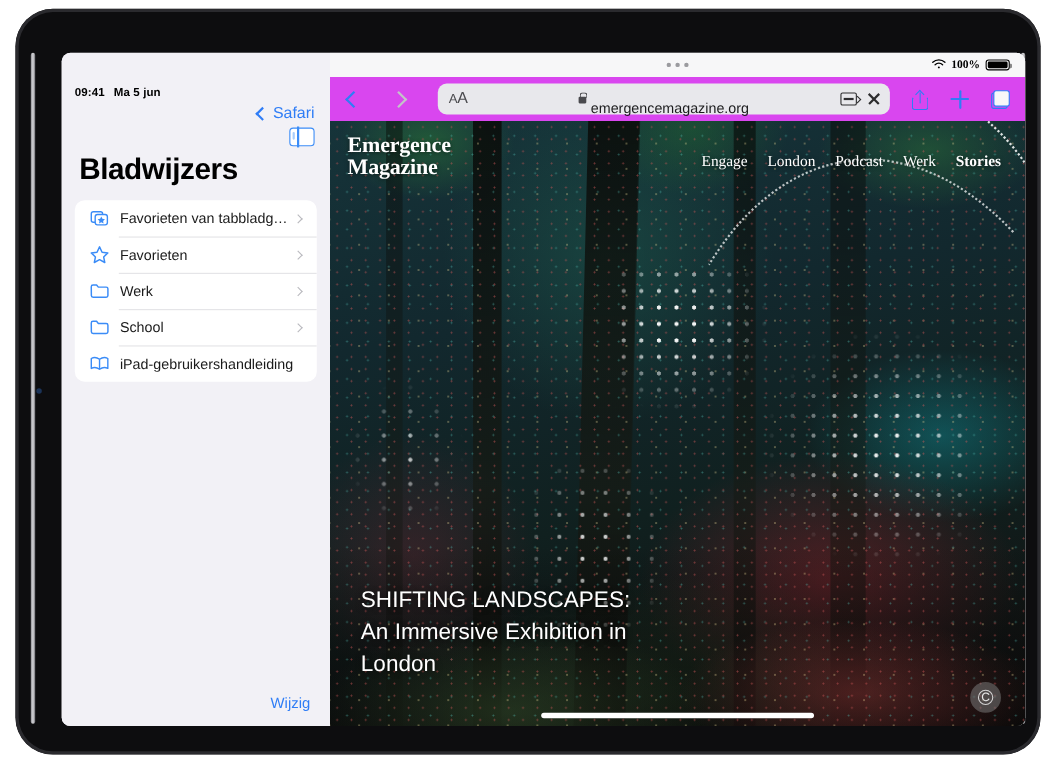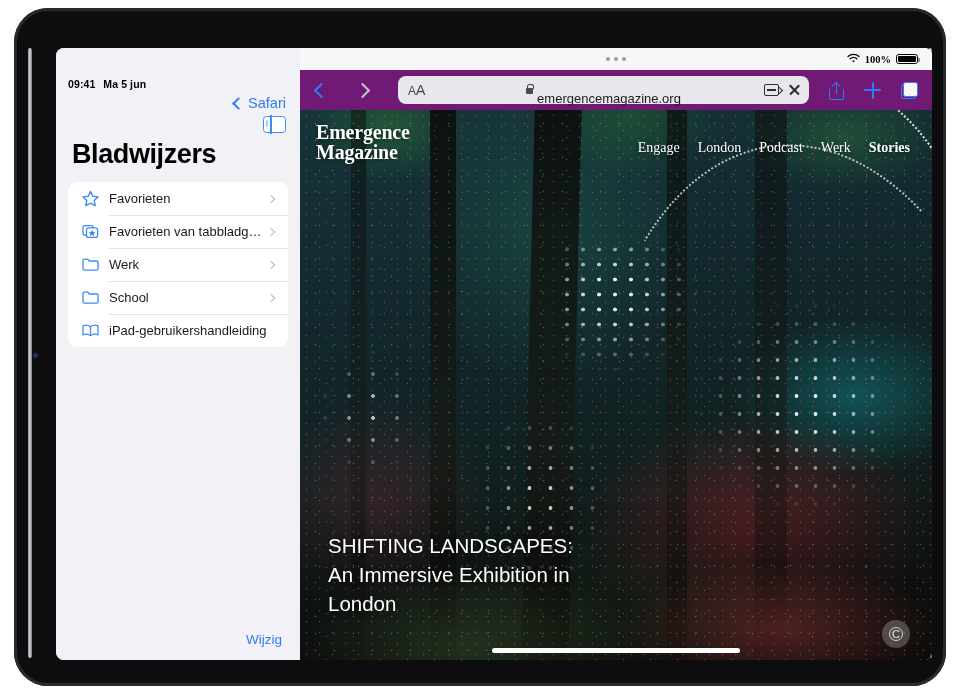--- a/index.html
+++ b/index.html
@@ -187,21 +187,21 @@
     width: 1.8px; height: 4px;
     background: rgba(0,0,0,.45); border-radius: 0 1px 1px 0;
   }
   .battery i { display: block; height: 100%; background: #000; border-radius: 1.3px; }
 
   .toolbar {
     height: 40px;
     display: flex; align-items: center;
     gap: 20px;
     padding: 0 14px 0 12px;
-    background: #701a75;
+    background: #d946ef;
   }
   .nav-chev {
     width: 11px; height: 11px;
     border-left: 2.3px solid #2f7df6;
     border-bottom: 2.3px solid #2f7df6;
     transform: rotate(45deg);
     cursor: pointer; flex: 0 0 auto;
     margin-left: 4px;
   }
   .nav-chev.fwd {
@@ -471,37 +471,37 @@
         </div>
         <div class="sidebar-toggle"></div>
       </div>
 
       <div class="sidebar-title">Bladwijzers</div>
 
       <div class="bm-list">
 
         <div class="bm-row">
           <span class="bm-icon">
-            <svg width="19" height="19" viewBox="0 0 24 24" fill="none" stroke="#3b8cf7" stroke-width="1.7" stroke-linejoin="round">
-              <polygon points="12,3 14.9,9.2 21.5,10 16.7,14.6 18,21 12,17.8 6,21 7.3,14.6 2.5,10 9.1,9.2"></polygon>
-            </svg>
-          </span>
-          <span class="bm-label">Favorieten</span>
-          <span class="chev-right"></span>
-        </div>
-
-        <div class="bm-row">
-          <span class="bm-icon">
             <svg width="19" height="19" viewBox="0 0 24 24" fill="none" stroke="#3b8cf7" stroke-width="1.6">
               <rect x="2.5" y="4.5" width="13" height="12" rx="2.4"></rect>
               <rect x="7" y="7.5" width="14" height="12" rx="2.6" fill="#fff"></rect>
               <polygon points="14,9.8 15.3,12.5 18.2,12.9 16.1,14.9 16.6,17.8 14,16.4 11.4,17.8 11.9,14.9 9.8,12.9 12.7,12.5" fill="#3b8cf7" stroke="none"></polygon>
             </svg>
           </span>
           <span class="bm-label">Favorieten van tabbladgr…</span>
+          <span class="chev-right"></span>
+        </div>
+
+        <div class="bm-row">
+          <span class="bm-icon">
+            <svg width="19" height="19" viewBox="0 0 24 24" fill="none" stroke="#3b8cf7" stroke-width="1.7" stroke-linejoin="round">
+              <polygon points="12,3 14.9,9.2 21.5,10 16.7,14.6 18,21 12,17.8 6,21 7.3,14.6 2.5,10 9.1,9.2"></polygon>
+            </svg>
+          </span>
+          <span class="bm-label">Favorieten</span>
           <span class="chev-right"></span>
         </div>
 
         <div class="bm-row">
           <span class="bm-icon">
             <svg width="19" height="19" viewBox="0 0 24 24" fill="none" stroke="#3b8cf7" stroke-width="1.7" stroke-linejoin="round">
               <path d="M2.5 7.2a2 2 0 0 1 2-2h4.1l2 2.4h9a2 2 0 0 1 2 2v7.6a2 2 0 0 1-2 2h-15a2 2 0 0 1-2-2z"></path>
             </svg>
           </span>
           <span class="bm-label">Werk</span>

